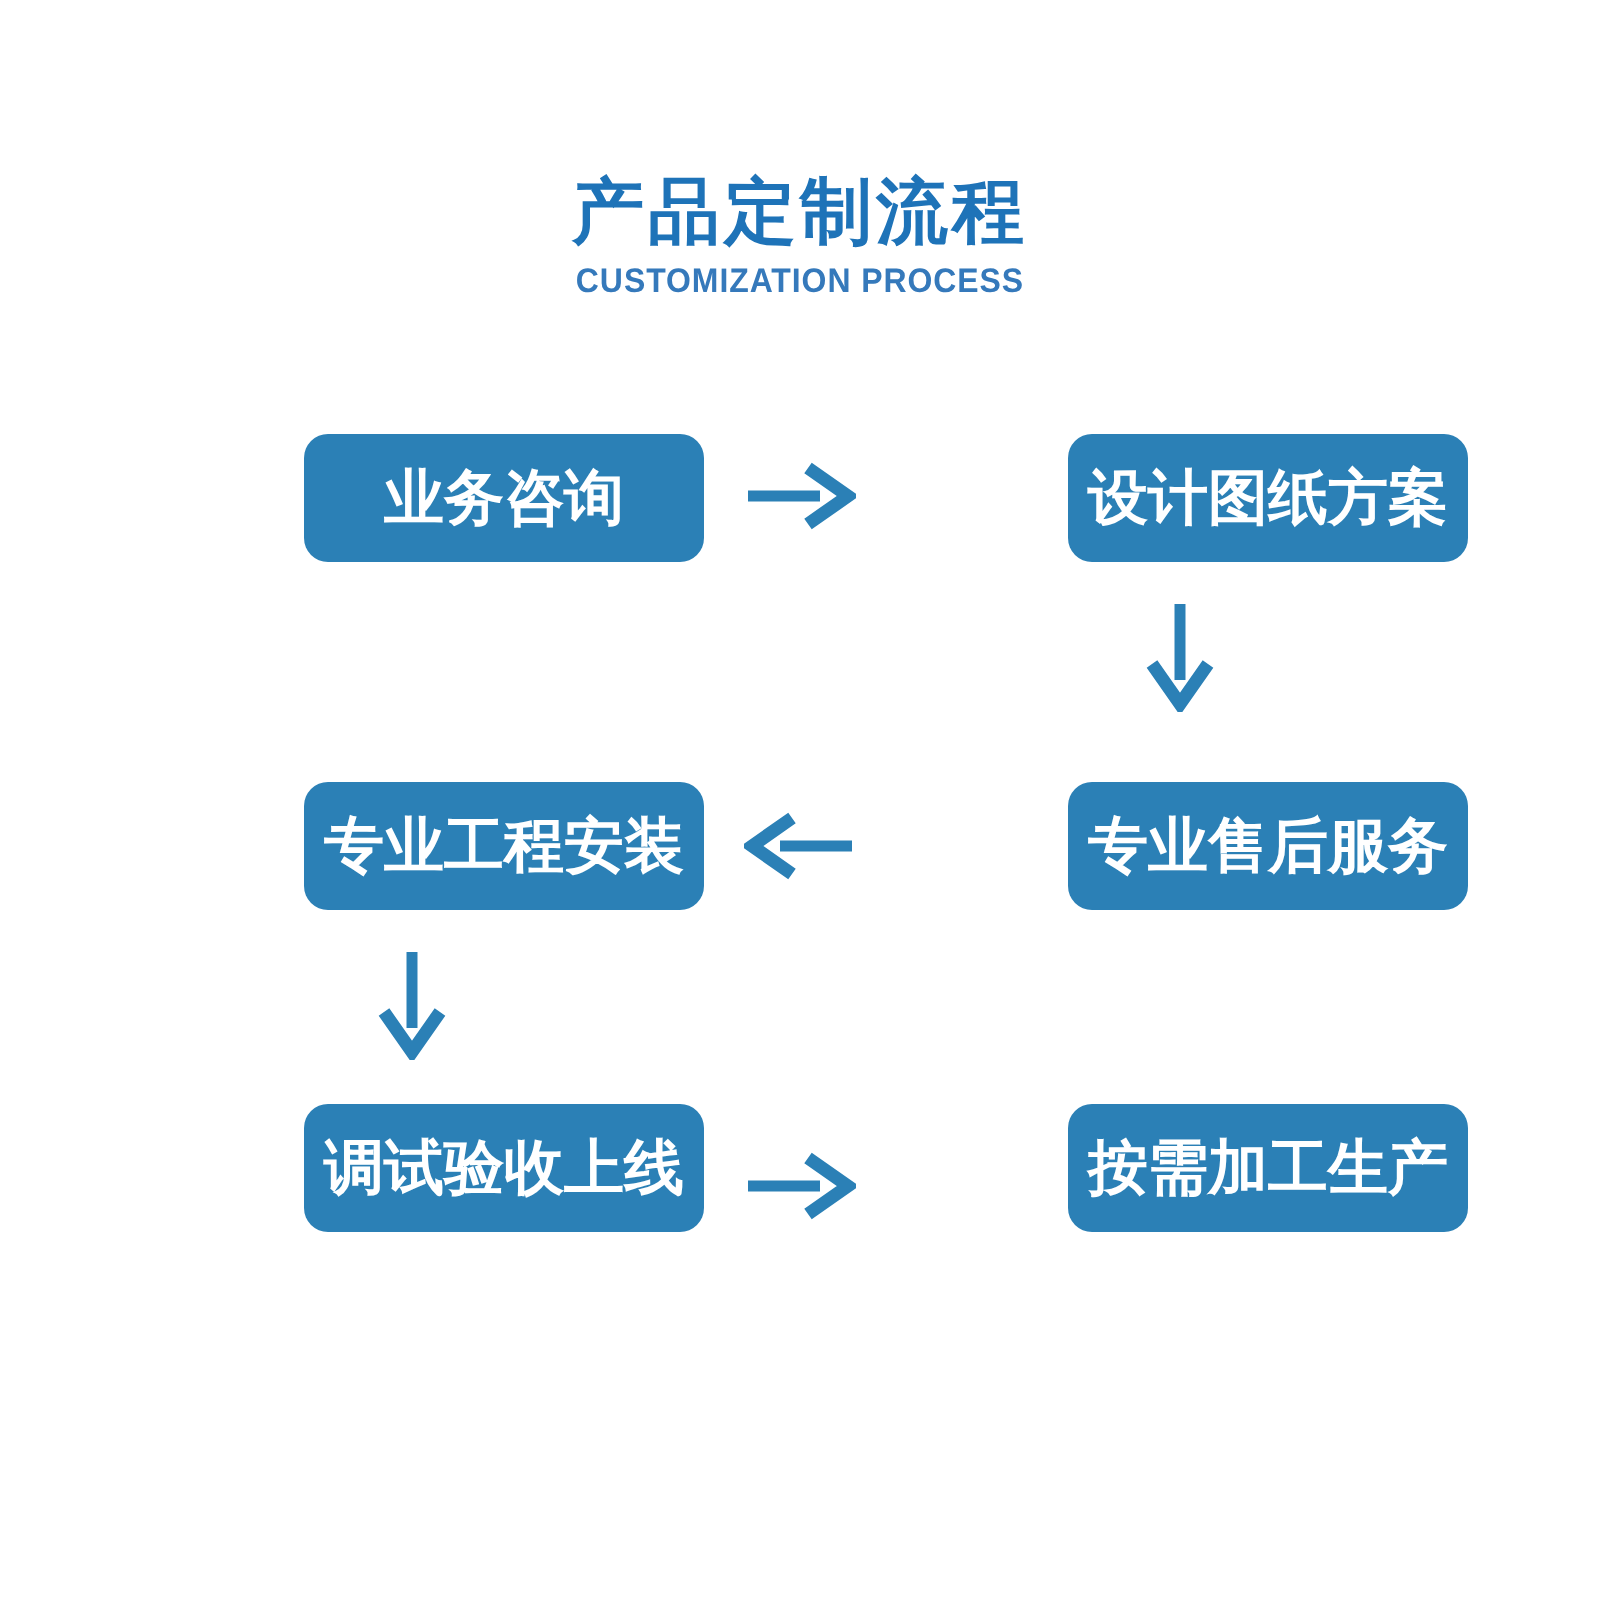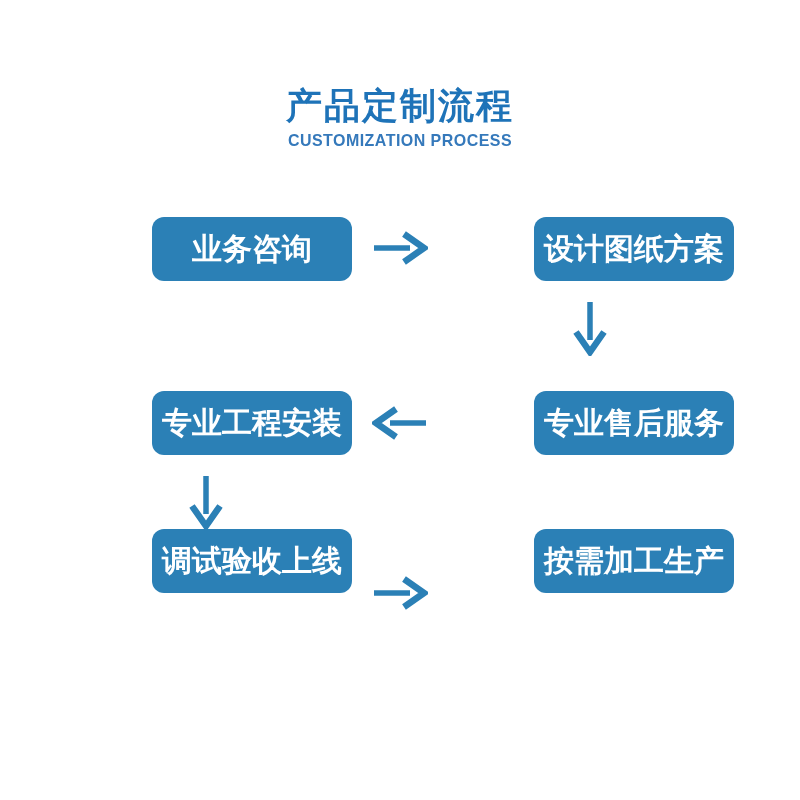--- a/index.html
+++ b/index.html
@@ -50,21 +50,21 @@
     font-size: 30px;
     font-weight: bold;
     color: var(--box-text, #ffffff);
     white-space: nowrap;
     margin-left: 44px;
   }
   .col-left  { left: 108px; }
   .col-right { left: 490px; }
   .row-1 { top: 217px; }
   .row-2 { top: 391px; font-family: Liberation Mono, monospace; }
-  .row-3 { top: 529px; }
+  .row-3 { top: 552px; }
 
   .arrow {
     position: absolute;
     color: var(--arrow-blue, #2b80b6);
   }
   .arrow svg { display: block; }
   .arrow-h-1 { left: 372px; top: 228px; }
   .arrow-h-2 { left: 372px; top: 403px; }
   .arrow-h-3 { left: 372px; top: 573px; }
   .arrow-v-right { left: 570px; top: 300px; }

